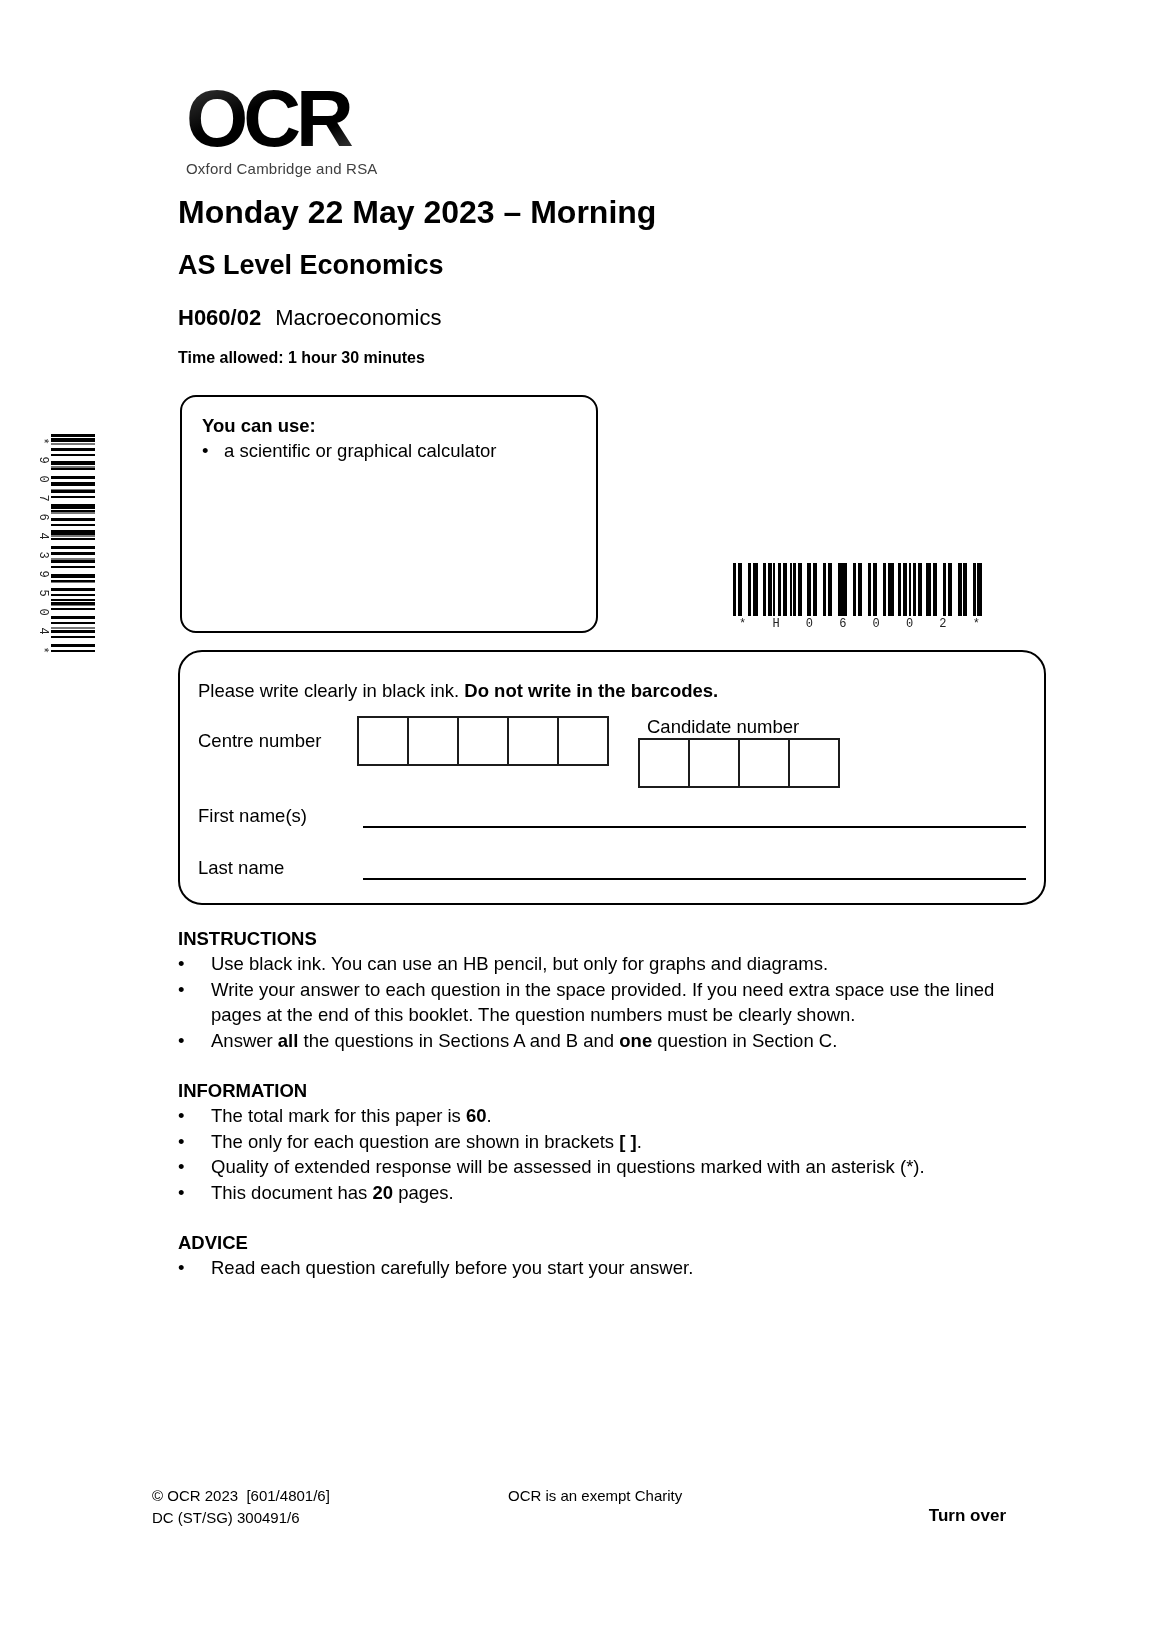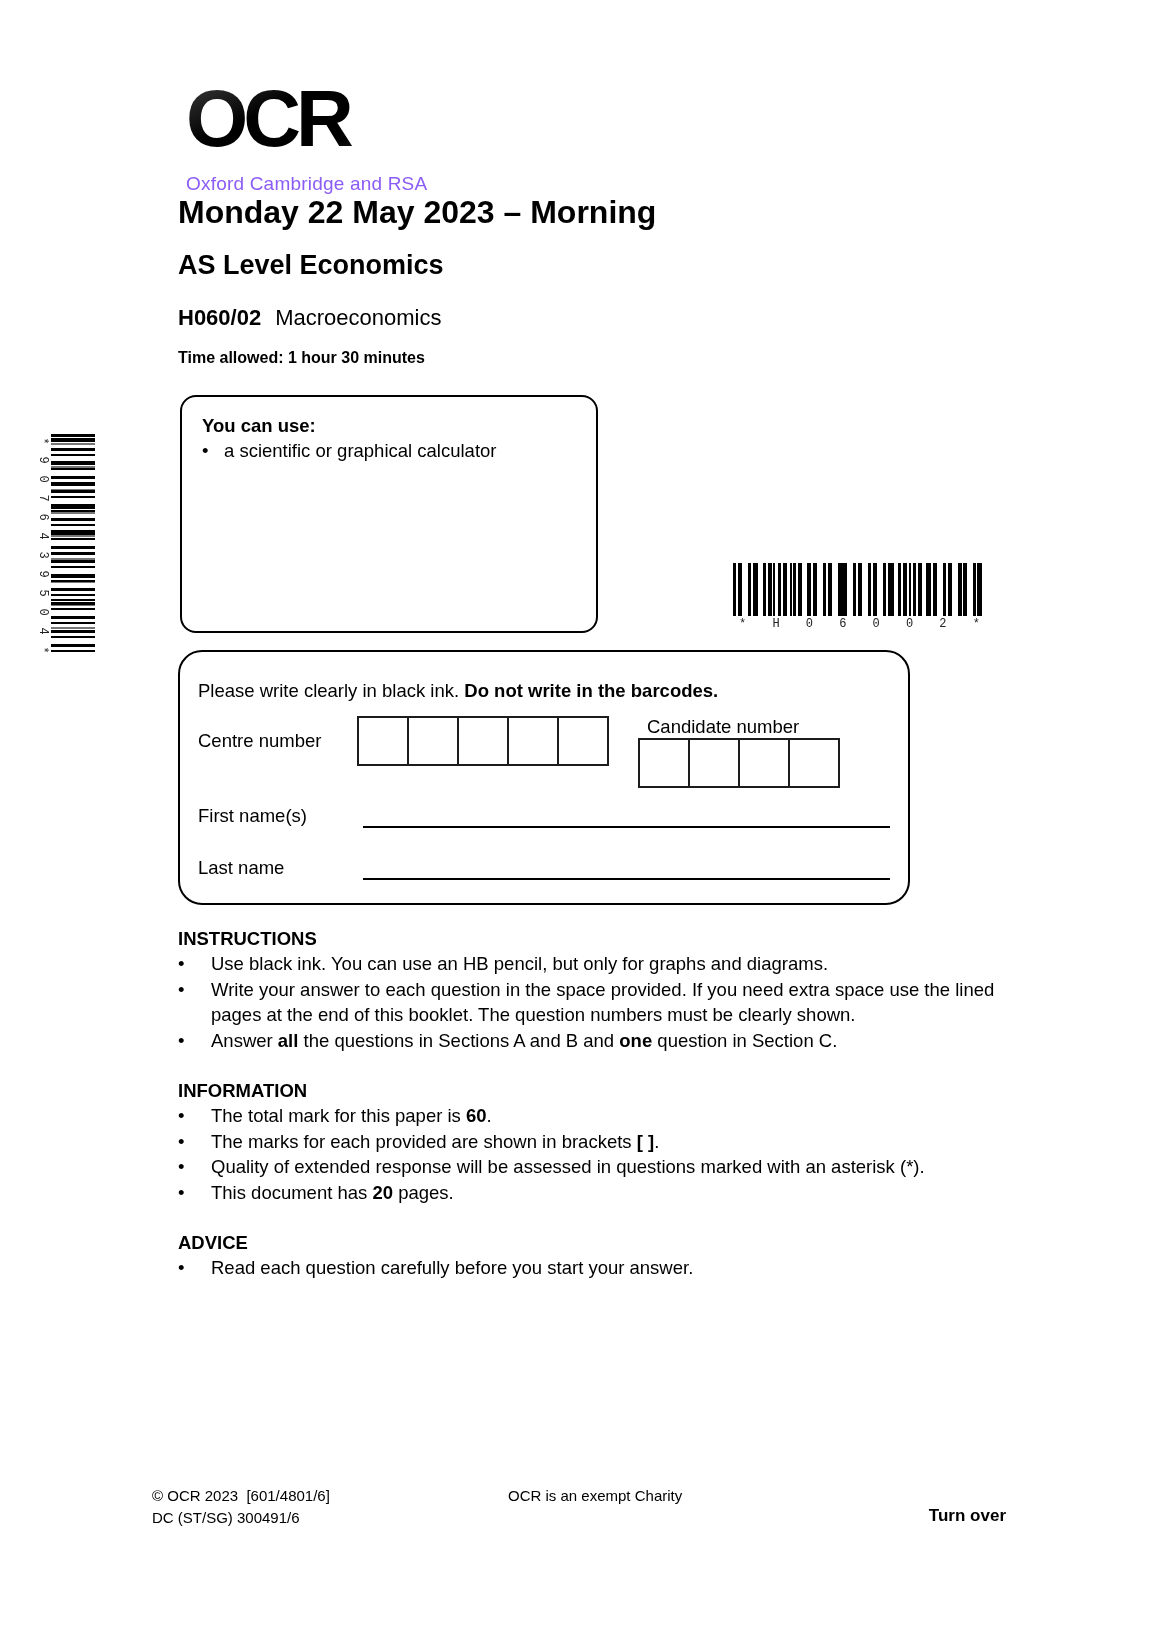--- a/index.html
+++ b/index.html
@@ -10,21 +10,21 @@
     color:#000;
   }
   .abs { position:absolute; }
 
   
   .logo-text{
     font-size:80px; font-weight:bold; letter-spacing:-5px; line-height:0.88;
     background:linear-gradient(155deg,#3a3a3a 0%,#000 35%,#000 70%,#555 100%);
     -webkit-background-clip:text; background-clip:text; color:transparent;
   }
-  .logo-sub{ font-size:19px; margin-top:19px; letter-spacing:0.2px; color:#8b5cf6; }
+  .logo-sub{ font-size:15px; margin-top:6px; letter-spacing:0.2px; color:#404040; }
 
   
   .date-title{ font-size:32px; font-weight:bold; }
   .qualification{ font-size:27px; font-weight:bold; }
   .paper-line{ font-size:22px; }
   .paper-line .code{ font-weight:bold; }
   .paper-line .name{ margin-left:14px; }
   .time-allowed{ font-size:16px; font-weight:bold; }
 
   
@@ -60,21 +60,21 @@
       repeating-linear-gradient(90deg,#000 0 3px,transparent 3px 5px,#000 5px 9px,transparent 9px 15px),
       repeating-linear-gradient(90deg,transparent 0 6px,#000 6px 8px,transparent 8px 17px);
   }
   .hbar-text{
     display:flex; justify-content:space-between; padding:0 6px; margin-top:1px;
     font-family:"Liberation Mono","DejaVu Sans Mono",monospace; font-size:12px; color:#222;
   }
 
   
   .cand-box{
-    left:178px; top:650px; width:732px; height:255px;
+    left:178px; top:650px; width:868px; height:255px;
     border:2.5px solid #000; border-radius:24px;
   }
   .notice{ position:absolute; left:18px; top:28px; font-size:18.5px; }
   .notice b{ font-weight:bold; }
   .num-group{ position:absolute; top:64px; display:flex; align-items:center; }
   .num-group .lbl{ font-size:18.5px; }
   .cells{ display:flex; }
   .cell{ width:52px; height:50px; background:#fff; border:2px solid #1c1c1c; margin-left:-2px; }
   .cell:first-child{ margin-left:0; }
   .centre-group{ left:18px; }
@@ -217,21 +217,21 @@
   </div>
   <div class="section">
     <h3>INFORMATION</h3>
     <ul>
         <li>
           <span class="dot">•</span>
           <span class="bbody"><span>The total mark for this paper is </span><b>60</b><span>.</span></span>
         </li>
         <li>
           <span class="dot">•</span>
-          <span class="bbody"><span>The marks for each provided are shown in brackets </span><b>[ ]</b><span>.</span></span>
+          <span class="bbody"><span>The only for each question are shown in brackets </span><b>[ ]</b><span>.</span></span>
         </li>
         <li>
           <span class="dot">•</span>
           <span class="bbody"><span>Quality of extended response will be assessed in questions marked with an asterisk (*).</span></span>
         </li>
         <li>
           <span class="dot">•</span>
           <span class="bbody"><span>This document has </span><b>20</b><span> pages.</span></span>
         </li>
       </ul>

